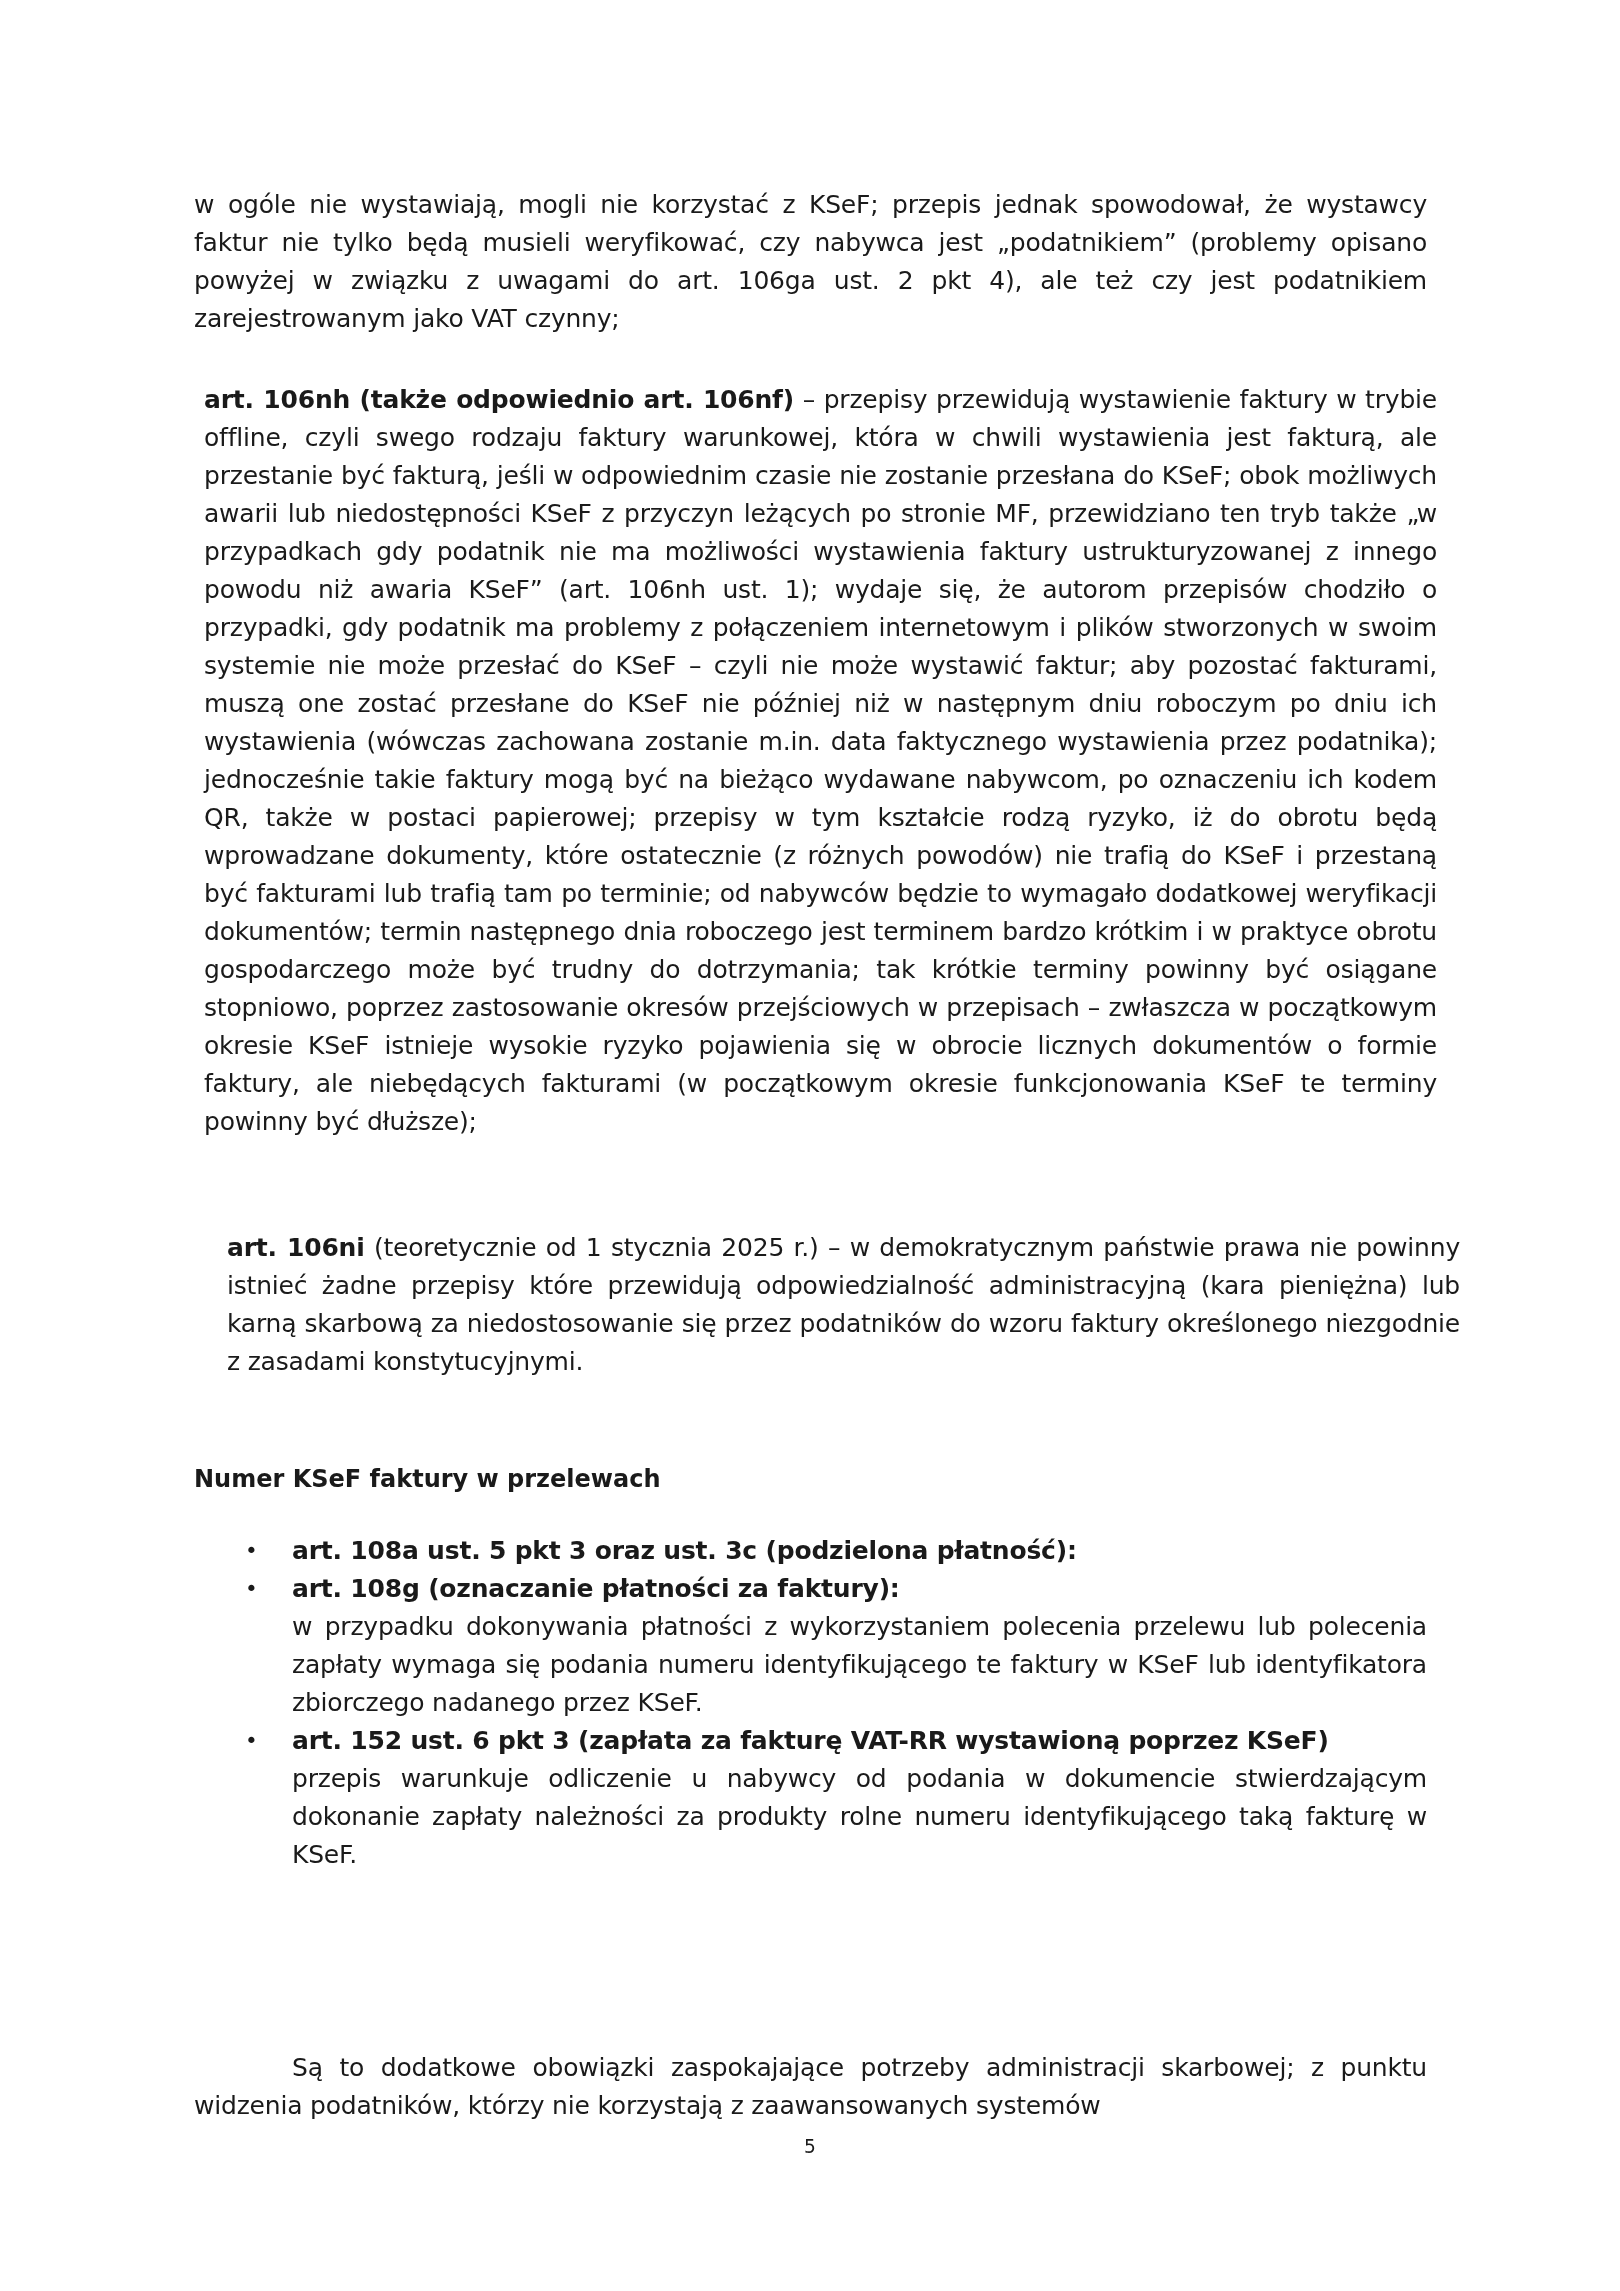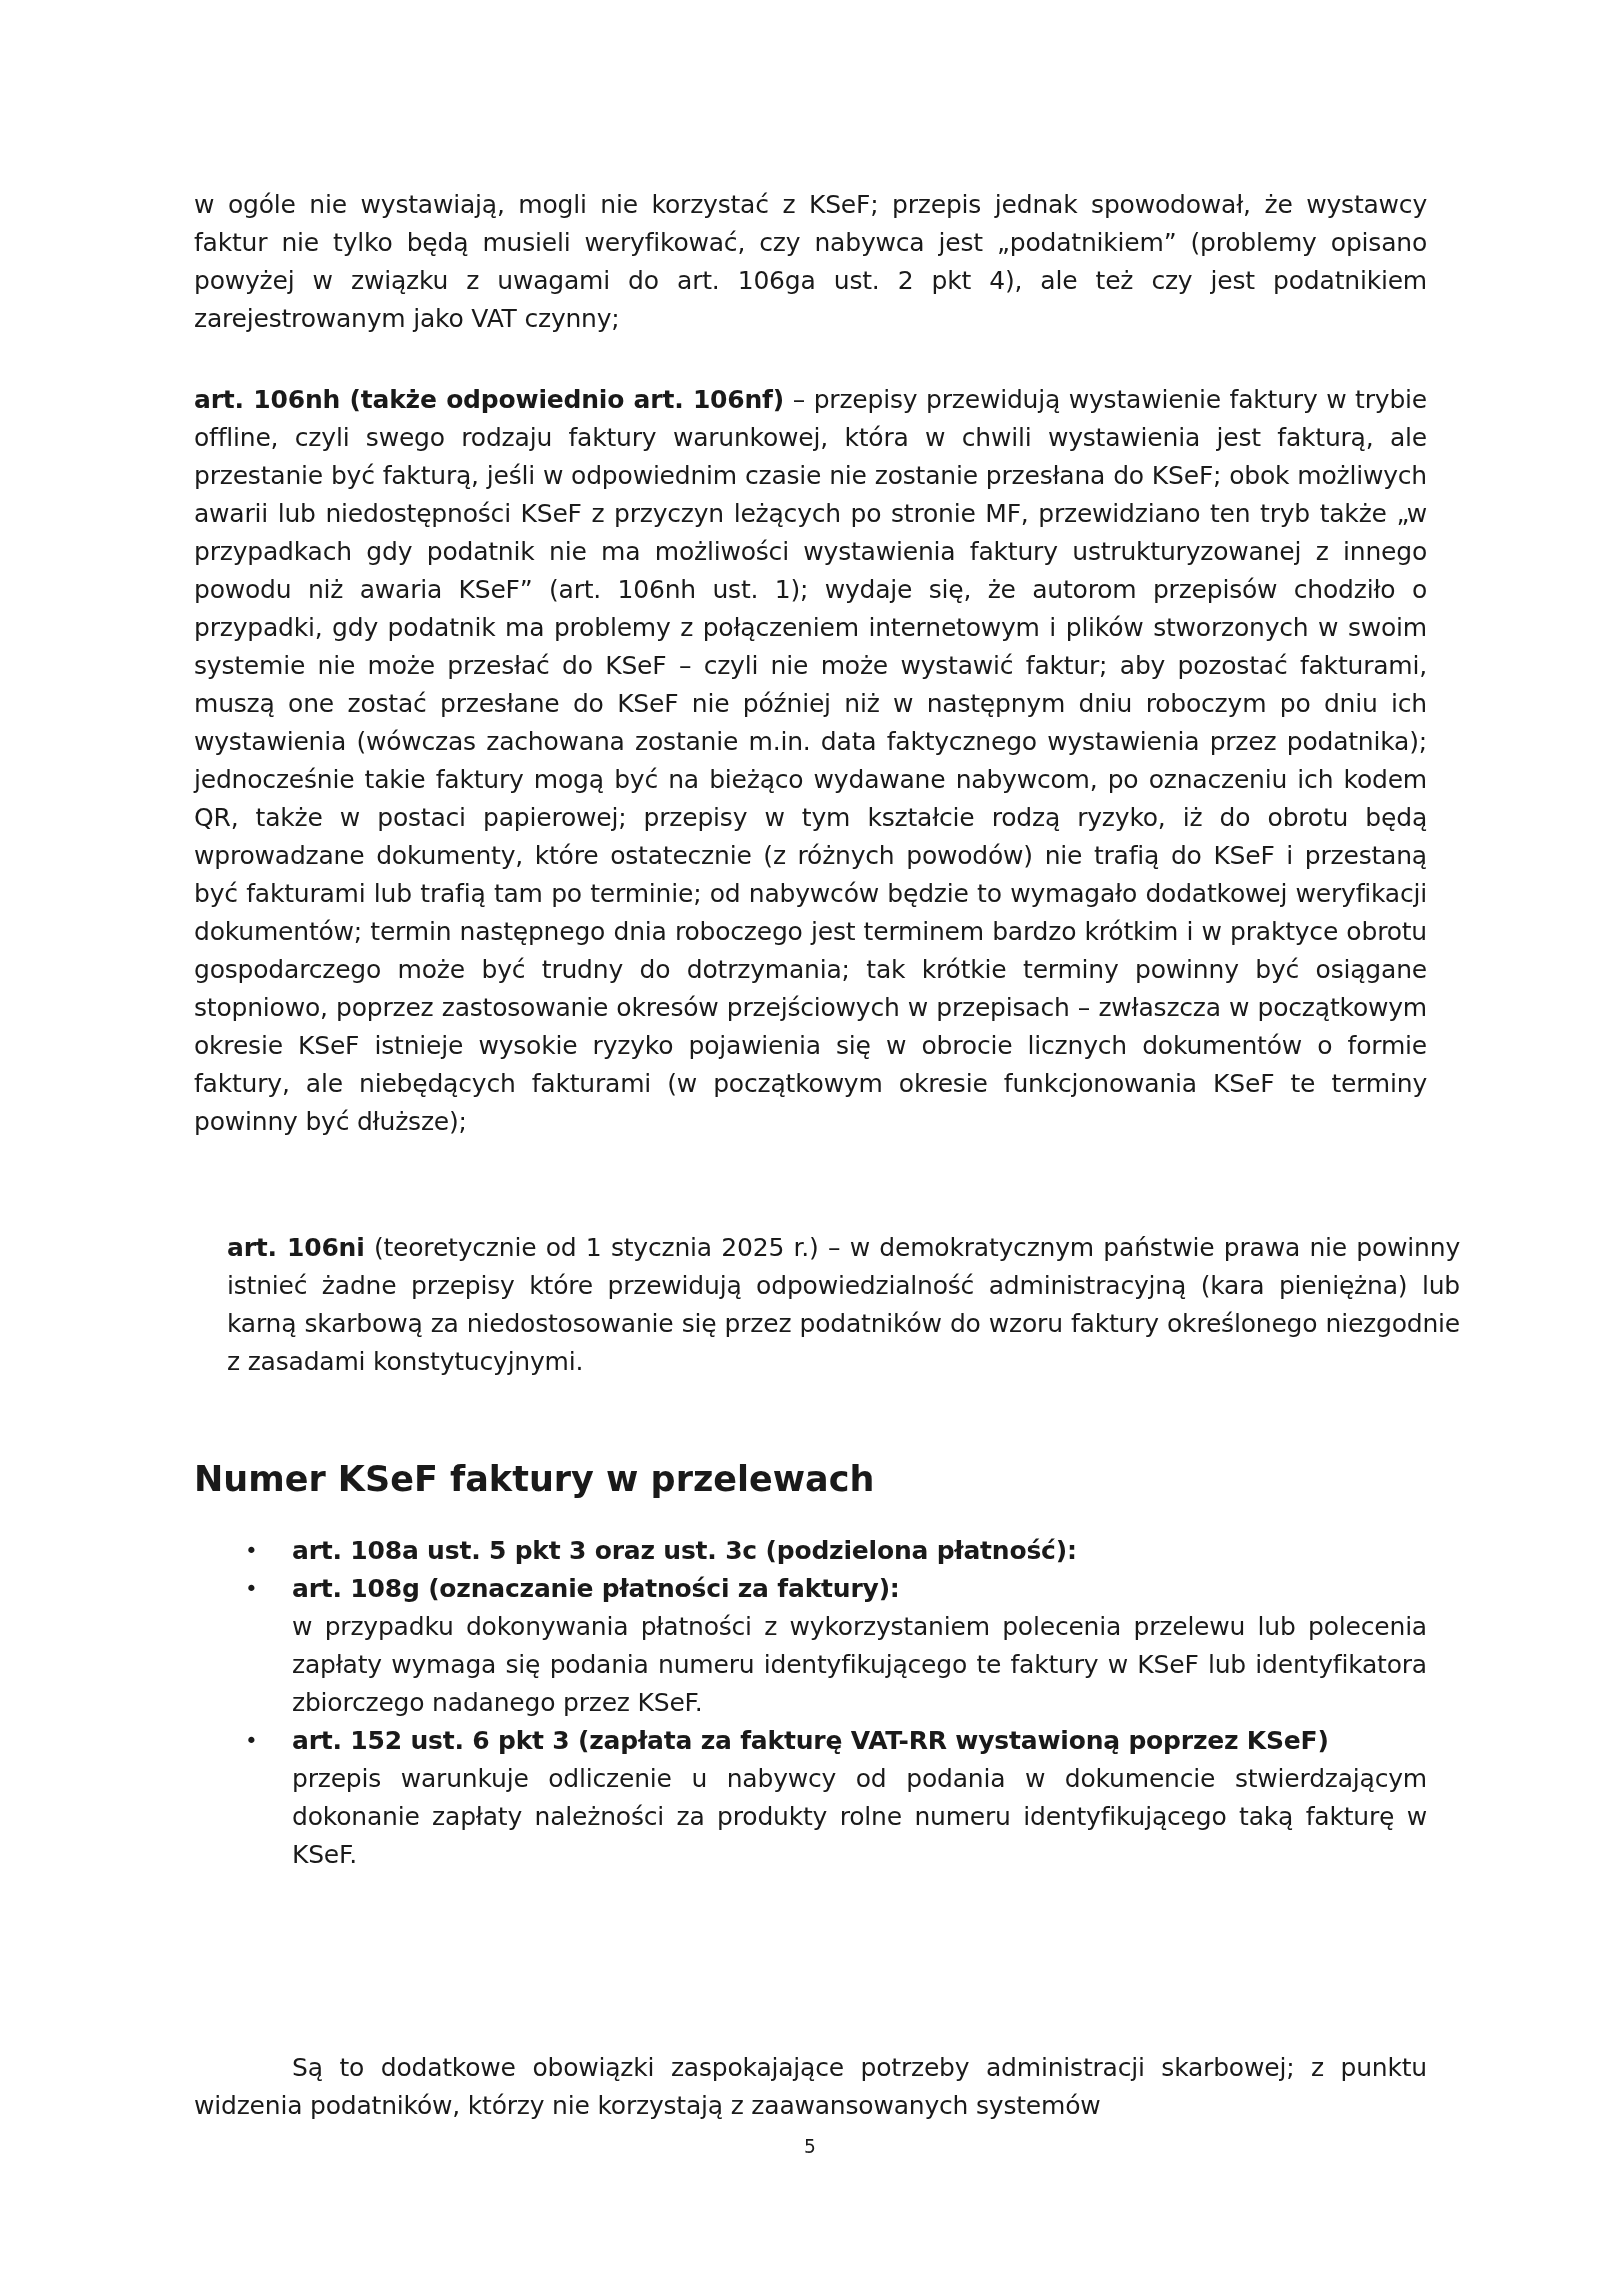--- a/index.html
+++ b/index.html
@@ -4,23 +4,23 @@
 <style>
   html, body { margin: 0; padding: 0; background: #ffffff; }
   body { width: 1620px; height: 2292px; position: relative; overflow: hidden;
          font-family: "DejaVu Sans", "Liberation Sans", sans-serif; color: #1a1a1a; }
   .page { position: absolute; left: 0; top: 0; width: 1620px; height: 1744px; }
   .block { position: absolute; left: 194px; width: 1233px; font-size: 25px; line-height: 38px;
            text-align: justify; letter-spacing: -0.2px; }
   .block p { margin: 0; }
   .b { font-weight: bold; }
   #p1 { top: 186px; }
-  #p2 { top: 381px; }
+  #p2 { top: 381px; margin-left: 10px; }
   #p3 { top: 1229px; margin-left: 33px; }
-  #heading { position: absolute; left: 194px; top: 1460px; font-size: 35px; font-weight: bold; line-height: 38px; }
+  #heading { position: absolute; left: 194px; top: 1460px; font-size: 24px; font-weight: bold; line-height: 38px; }
   .list { position: absolute; left: 194px; width: 1233px; top: 1532px; margin: 0; padding: 0; list-style: none; }
   .li { position: relative; padding-left: 98px; font-size: 25px; line-height: 38px; text-align: justify; letter-spacing: -0.2px; }
   .bullet { position: absolute; left: 51px; top: 0; font-size: 21.6px; }
   .li-title { font-weight: bold; display: block; text-align: left; }
   .li-body { display: block; }
   #p4 { top: 2049px; }
   #p4 p { text-indent: 98px; }
   #pagenum { position: absolute; left: 0; width: 1620px; top: 2134px; text-align: center; font-size: 18.6px; line-height: 25.5px; }
 </style>
 </head>

